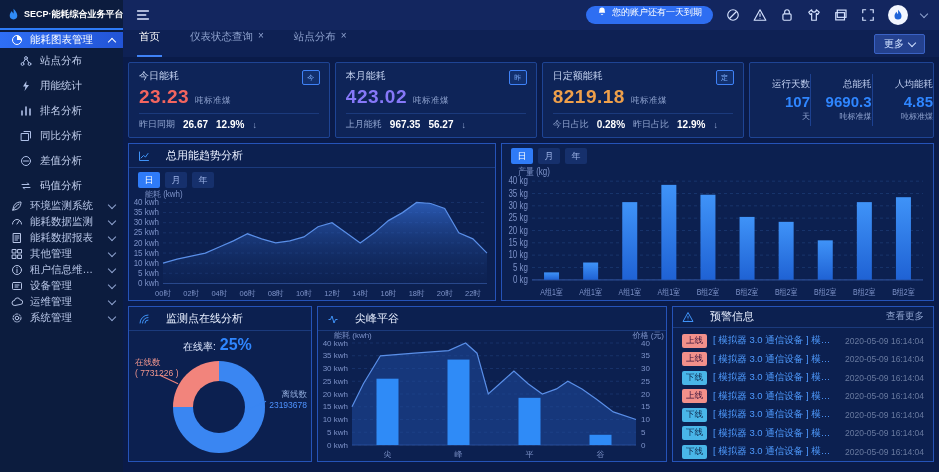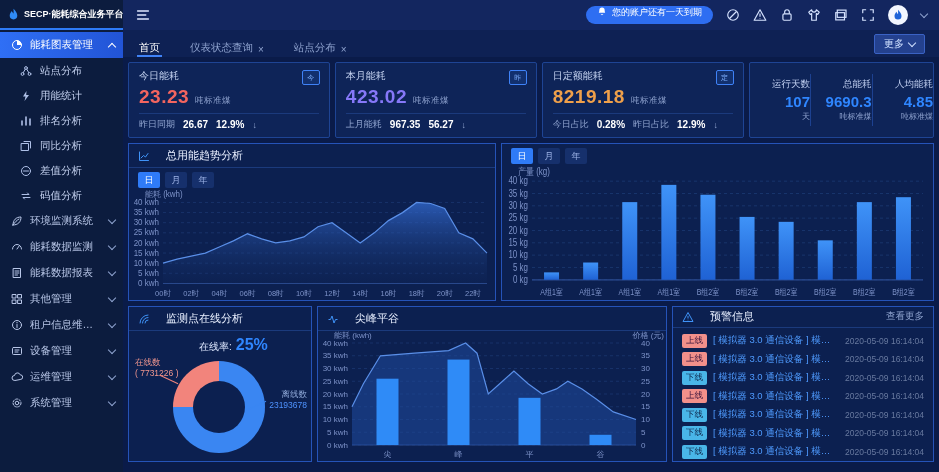--- a/index.html
+++ b/index.html
@@ -3,41 +3,41 @@
 <meta charset="utf-8">
 <style>
   *{margin:0;padding:0;box-sizing:border-box}
   html,body{width:939px;height:472px;overflow:hidden;background:#06112e;font-family:"Liberation Sans",sans-serif}
   .app{display:flex;width:939px;height:472px;color:#dfe8ff;font-size:11px}
   
   .sidebar{width:123px;min-width:123px;background:#0c1c3e;display:flex;flex-direction:column}
   .logo{height:30px;display:flex;align-items:center;gap:4px;padding:0 7px;border-bottom:2px solid #2e7bf6;color:#fff;font-weight:bold;font-size:9px;white-space:nowrap}
   .logo svg{width:13px;height:13px;color:#2f8bf7;flex:none}
   nav{flex:1;overflow:hidden;padding-top:2px}
-  .nav-item{height:26px;display:flex;align-items:center;gap:7px;padding:0 8px 0 11px;color:#b9c7e8;cursor:pointer;font-size:10.5px;white-space:nowrap}
+  .nav-item{height:16px;display:flex;align-items:center;gap:7px;padding:0 8px 0 11px;color:#b9c7e8;cursor:pointer;font-size:10.5px;white-space:nowrap}
   .nav-item .nlabel{flex:1;overflow:hidden;text-overflow:ellipsis}
   .nav-item.active{background:linear-gradient(90deg,#2f6ff5,#2254d6);color:#fff}
   .nav-item svg{width:12px;height:12px;flex:none}
   .chev{width:6px;height:6px;border-right:1px solid #8fa3cf;border-bottom:1px solid #8fa3cf;transform:rotate(45deg);margin-top:-3px;flex:none}
   .nav-item.active .chev{border-color:#fff;transform:rotate(-135deg);margin-top:3px}
   .sub-item{height:25px;display:flex;align-items:center;gap:8px;padding-left:20px;color:#c3d0ee;font-size:10.5px;cursor:pointer;white-space:nowrap}
   .sub-item svg{width:12px;height:12px;color:#aebfe6;flex:none}
   
   .main{flex:1;display:flex;flex-direction:column;min-width:0}
   .topbar{height:30px;background:#13265f;display:flex;align-items:center;padding:0 12px;gap:13px}
   .hamburger{color:#dfe8ff;width:16px;height:16px;cursor:pointer}
   .spacer{flex:1}
   .pill{background:#2e6ef2;border-radius:10px;height:18px;display:flex;align-items:flex-start;gap:5px;padding:0 11px;color:#fff;font-size:9px;cursor:pointer;white-space:nowrap}
   .pill svg{width:10px;height:10px}
   .tb-icon{width:14px;height:14px;color:#d6e3ff;cursor:pointer}
   .avatar{width:20px;height:20px;border-radius:50%;background:#f2f6ff;display:grid;place-items:center;cursor:pointer}
   .avatar svg{width:12px;height:12px;color:#1e63d8}
   
   .tabbar{height:27px;background:#0e2154;display:flex;align-items:stretch;padding:0 14px;gap:26px}
-  .tab{display:flex;align-items:flex-end;gap:5px;color:#8fa3cf;font-size:10.5px;cursor:pointer;border-bottom:2px solid transparent;padding:0 2px}
+  .tab{display:flex;align-items:flex-start;gap:5px;color:#8fa3cf;font-size:10.5px;cursor:pointer;border-bottom:2px solid transparent;padding:0 2px}
   .tab.active{color:#fff;border-bottom-color:#3f82f7}
   .tab .x{font-size:10px;color:#8fa3cf}
   .more-btn{margin-left:auto;align-self:center;background:#24418e;border:1px solid #3a62c4;border-radius:2px;color:#cfe0ff;font-size:10px;padding:2px 9px;cursor:pointer;display:flex;gap:5px;align-items:center}
   .more-btn .chev{margin-top:-2px;border-color:#cfe0ff}
   
   .content{flex:1;background:#0a1b49;padding:5px;display:flex;flex-direction:column;gap:5px;min-height:0}
   .kpi-row{display:flex;gap:5px;height:76px}
   .card{background:#0e2458;border:1px solid #1e4494;border-radius:2px}
   .kpi{flex:1;padding:6px 10px 0;position:relative;min-width:0}
   .kpi-title{font-size:10px;color:#c6d4f2}
@@ -63,21 +63,21 @@
   .mini-tab{width:22px;height:16px;display:grid;place-items:center;font-size:9px;background:#16306c;color:#9fb5e8;border-radius:2px;cursor:pointer}
   .mini-tab.active{background:#2f7bf7;color:#fff}
   .chart-body{flex:1;min-height:0}
   .trend{flex:0 0 368px}
   .bars{flex:1}
   .donutc{flex:0 0 184px;position:relative}
   .combo{flex:0 0 350px}
   .alerts{flex:1}
   
   .donut-wrap{position:relative;flex:1}
-  .rate{position:absolute;top:5px;left:70px;font-size:10px;color:#dfe8ff;white-space:nowrap}
+  .rate{position:absolute;top:5px;left:54px;font-size:10px;color:#dfe8ff;white-space:nowrap}
   .rate b{font-size:16px;color:#2f86ff;margin-left:4px}
   .donut{position:absolute;left:44px;top:30px;width:92px;height:92px;border-radius:50%}
   .hole{position:absolute;left:20px;top:20px;width:52px;height:52px;border-radius:50%;background:#0c2050}
   .dlab{position:absolute;font-size:8.5px;line-height:1.35;white-space:nowrap}
   .dlab.online{left:6px;top:26px;color:#f2978f;text-align:left}
   .dlab.offline{right:4px;top:58px;color:#8fa8d8;text-align:right}
   .dlab.offline .num{color:#4f93ff}
   .lead{position:absolute;height:1px;width:20px}
   .lead.online{left:30px;top:48px;background:#f2847c;transform:rotate(25deg)}
   .lead.offline{right:44px;top:74px;background:#3a86f2;transform:rotate(-25deg)}

